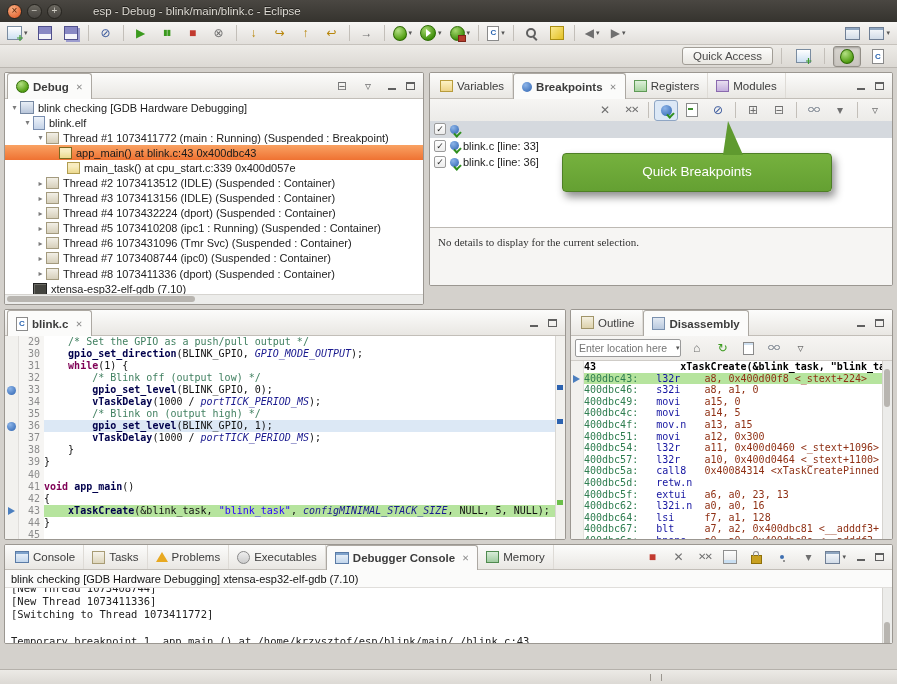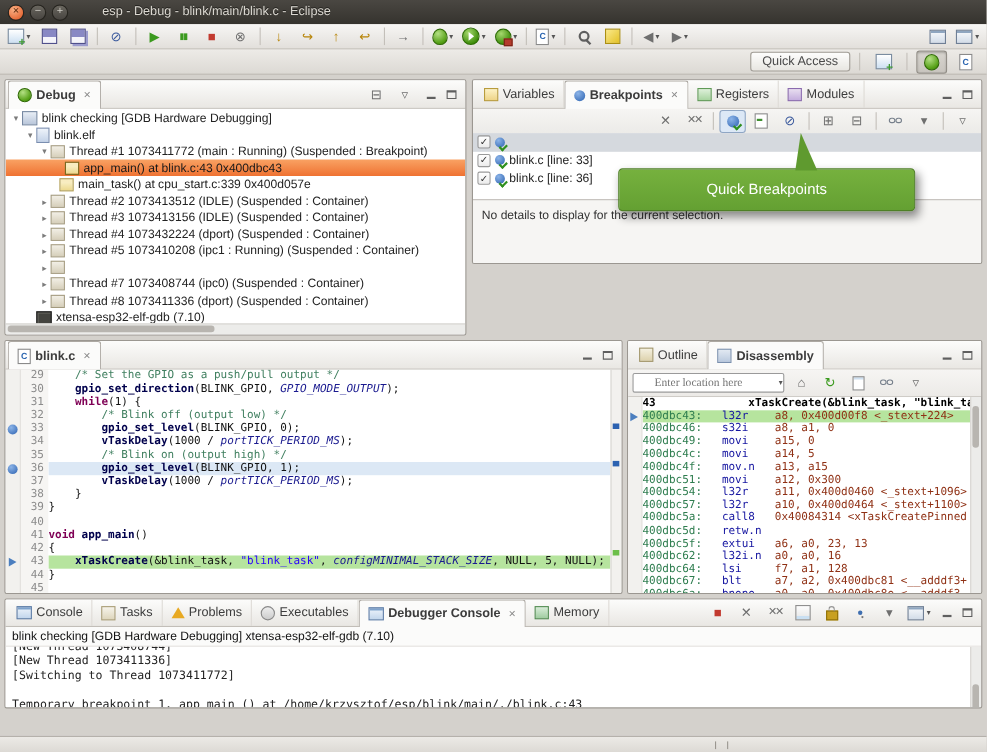--- a/index.html
+++ b/index.html
@@ -107,21 +107,21 @@
   .vthumb{position:absolute;left:1px;width:6px;background:#b8b5b0;border-radius:3px;}
 
   
   .bp-toolbar{display:flex;align-items:center;justify-content:flex-end;height:22px;background:linear-gradient(#f6f5f3,#ecebe8);padding:0 4px;flex:none;}
   .bp-list{flex:1;background:#fff;overflow:hidden;position:relative;}
   .bprow{display:flex;align-items:center;height:16.5px;gap:4px;padding-left:4px;white-space:nowrap;}
   .bprow.selected{background:#d5d9de;}
   .cbx{width:12px;height:12px;border:1px solid #9a9a9a;border-radius:2px;background:linear-gradient(#fff,#ececec);display:flex;align-items:center;justify-content:center;font-size:9px;color:#2f2f2f;flex:none;box-sizing:border-box;}
   .bpdot{width:9px;height:9px;border-radius:50%;background:radial-gradient(circle at 35% 30%,#8cb4e8,#2c62b0);flex:none;position:relative;}
   .bpdot::after{content:"";position:absolute;right:-2px;bottom:-2px;width:5px;height:3px;border-left:2px solid #2f8f1f;border-bottom:2px solid #2f8f1f;transform:rotate(-45deg);}
-  .bp-details{flex:none;height:58px;border-top:1px solid #bdb9b3;background:#f6f5f3;padding:8px;box-sizing:border-box;color:#333;}
+  .bp-details{flex:none;height:58px;border-top:1px solid #bdb9b3;background:#f6f5f3;padding:8px;box-sizing:border-box;color:#333;font-family:Liberation Serif, serif;}
   .callout{position:absolute;left:132px;top:80px;width:256px;z-index:5;background:linear-gradient(#76b13e,#64a032);border:1px solid #4e7f26;border-radius:4px;color:#fff;text-align:center;padding:8px 6px 10px;box-shadow:3px 5px 9px rgba(0,0,0,.45);font-size:13.5px;}
   .callout .cl-line{line-height:19px;}
   .callout .arrow{position:absolute;top:-33px;left:160px;width:0;height:0;border-bottom:34px solid #5f9a2f;border-left:5px solid transparent;border-right:15px solid transparent;}
 
   
   .ebody{flex:1;display:flex;overflow:hidden;}
   .gutter{width:13px;background:#f2f1ee;border-right:1px solid #e0dedb;flex:none;}
   .gut-row{height:12.06px;display:flex;align-items:center;justify-content:center;}
   .mk-bp{width:9px;height:9px;border-radius:50%;background:radial-gradient(circle at 35% 30%,#8cb4e8,#2c62b0);}
   .mk-pc{width:0;height:0;border-left:7px solid #4c7fbf;border-top:4px solid transparent;border-bottom:4px solid transparent;}
@@ -132,21 +132,21 @@
   .cline.hl-green{background:#b6e49e;}
   .cline.hl-blue{background:#dce8f5;}
   .tk-p{color:#111;}.tk-c{color:#3f7f5f;}.tk-k{color:#7f0055;font-weight:bold;}
   .tk-s{color:#2a00ff;}.tk-f{color:#00004c;font-weight:bold;}.tk-m{color:#1a1a8f;font-style:italic;}
   .overview{width:9px;background:#f2f1ee;border-left:1px solid #d8d6d2;flex:none;position:relative;}
   .ov-mark{position:absolute;left:1px;width:6px;height:5px;}
 
   
   .dtools{display:flex;align-items:center;height:24px;background:linear-gradient(#f6f5f3,#eceae7);border-bottom:1px solid #cfccc7;padding:0 4px;gap:3px;flex:none;}
   .loc-combo{display:flex;align-items:center;border:1px solid #9a9a9a;background:#fff;border-radius:2px;height:18px;box-sizing:border-box;}
-  .loc-combo input{border:none;outline:none;width:92px;font-size:10.5px;padding:0 19px;color:#333;background:transparent;font-family:Liberation Serif, serif;}
+  .loc-combo input{border:none;outline:none;width:92px;font-size:10.5px;padding:0 3px;color:#333;background:transparent;font-family:Liberation Sans, sans-serif;}
   .dbody{flex:1;display:flex;overflow:hidden;}
   .dmargin{width:12px;background:#f2f1ee;border-right:1px solid #e4e2de;flex:none;position:relative;}
   .dis-pc{position:absolute;left:2px;top:14px;}
   .dcode{flex:1;font-family:"DejaVu Sans Mono","Liberation Mono",monospace;font-size:10px;line-height:11.6px;white-space:pre;overflow:hidden;background:#fff;}
   .drow{height:11.6px;}
   .drow.current{background:#b6e49e;}
   .d-src{font-weight:bold;color:#000;}
   .d-addr{color:#2e7d4f;}
   .d-mn{color:#1414a0;}
   .d-ops{color:#8f3014;}
@@ -324,21 +324,21 @@
         <div class="trow" style="padding-left: 30px;">
           <span class="exp">▾</span>
           <span class="ti ti-thread"></span>
           <span class="lbl">Thread #1 1073411772 (main : Running) (Suspended : Breakpoint)</span>
         </div>
         <div class="trow selected" style="padding-left: 43px;">
           <span class="exp"></span>
           <span class="ti ti-frame-cur"></span>
           <span class="lbl">app_main() at blink.c:43 0x400dbc43</span>
         </div>
-        <div class="trow" style="padding-left: 38px;">
+        <div class="trow" style="padding-left: 51px;">
           <span class="exp"></span>
           <span class="ti ti-frame"></span>
           <span class="lbl">main_task() at cpu_start.c:339 0x400d057e</span>
         </div>
         <div class="trow" style="padding-left: 30px;">
           <span class="exp">▸</span>
           <span class="ti ti-thread"></span>
           <span class="lbl">Thread #2 1073413512 (IDLE) (Suspended : Container)</span>
         </div>
         <div class="trow" style="padding-left: 30px;">
@@ -352,20 +352,21 @@
           <span class="lbl">Thread #4 1073432224 (dport) (Suspended : Container)</span>
         </div>
         <div class="trow" style="padding-left: 30px;">
           <span class="exp">▸</span>
           <span class="ti ti-thread"></span>
           <span class="lbl">Thread #5 1073410208 (ipc1 : Running) (Suspended : Container)</span>
         </div>
         <div class="trow" style="padding-left: 30px;">
           <span class="exp">▸</span>
           <span class="ti ti-thread"></span>
+          <span class="lbl">Thread #6 1073431096 (Tmr Svc) (Suspended : Container)</span>
         </div>
         <div class="trow" style="padding-left: 30px;">
           <span class="exp">▸</span>
           <span class="ti ti-thread"></span>
           <span class="lbl">Thread #7 1073408744 (ipc0) (Suspended : Container)</span>
         </div>
         <div class="trow" style="padding-left: 30px;">
           <span class="exp">▸</span>
           <span class="ti ti-thread"></span>
           <span class="lbl">Thread #8 1073411336 (dport) (Suspended : Container)</span>
@@ -374,21 +375,21 @@
           <span class="exp"></span>
           <span class="ti ti-gdb"></span>
           <span class="lbl">xtensa-esp32-elf-gdb (7.10)</span>
         </div>
       </div>
     <div class="hscroll">
         <div class="hthumb"></div>
       </div>
   </div>
 
-  <div class="panel" id="breakpoints-panel" style="left:429px;top:4px;width:464px;height:168px;">
+  <div class="panel" id="breakpoints-panel" style="left:429px;top:4px;width:464px;height:214px;">
     <div class="ptabs">
       <span class="tab">
           <span class="pi pi-variables"></span>
           <span>Variables</span>
         </span>
       <span class="tab active">
           <span class="pi pi-breakpoints"></span>
           <span>Breakpoints</span>
           <span class="tclose">✕</span>
         </span>

